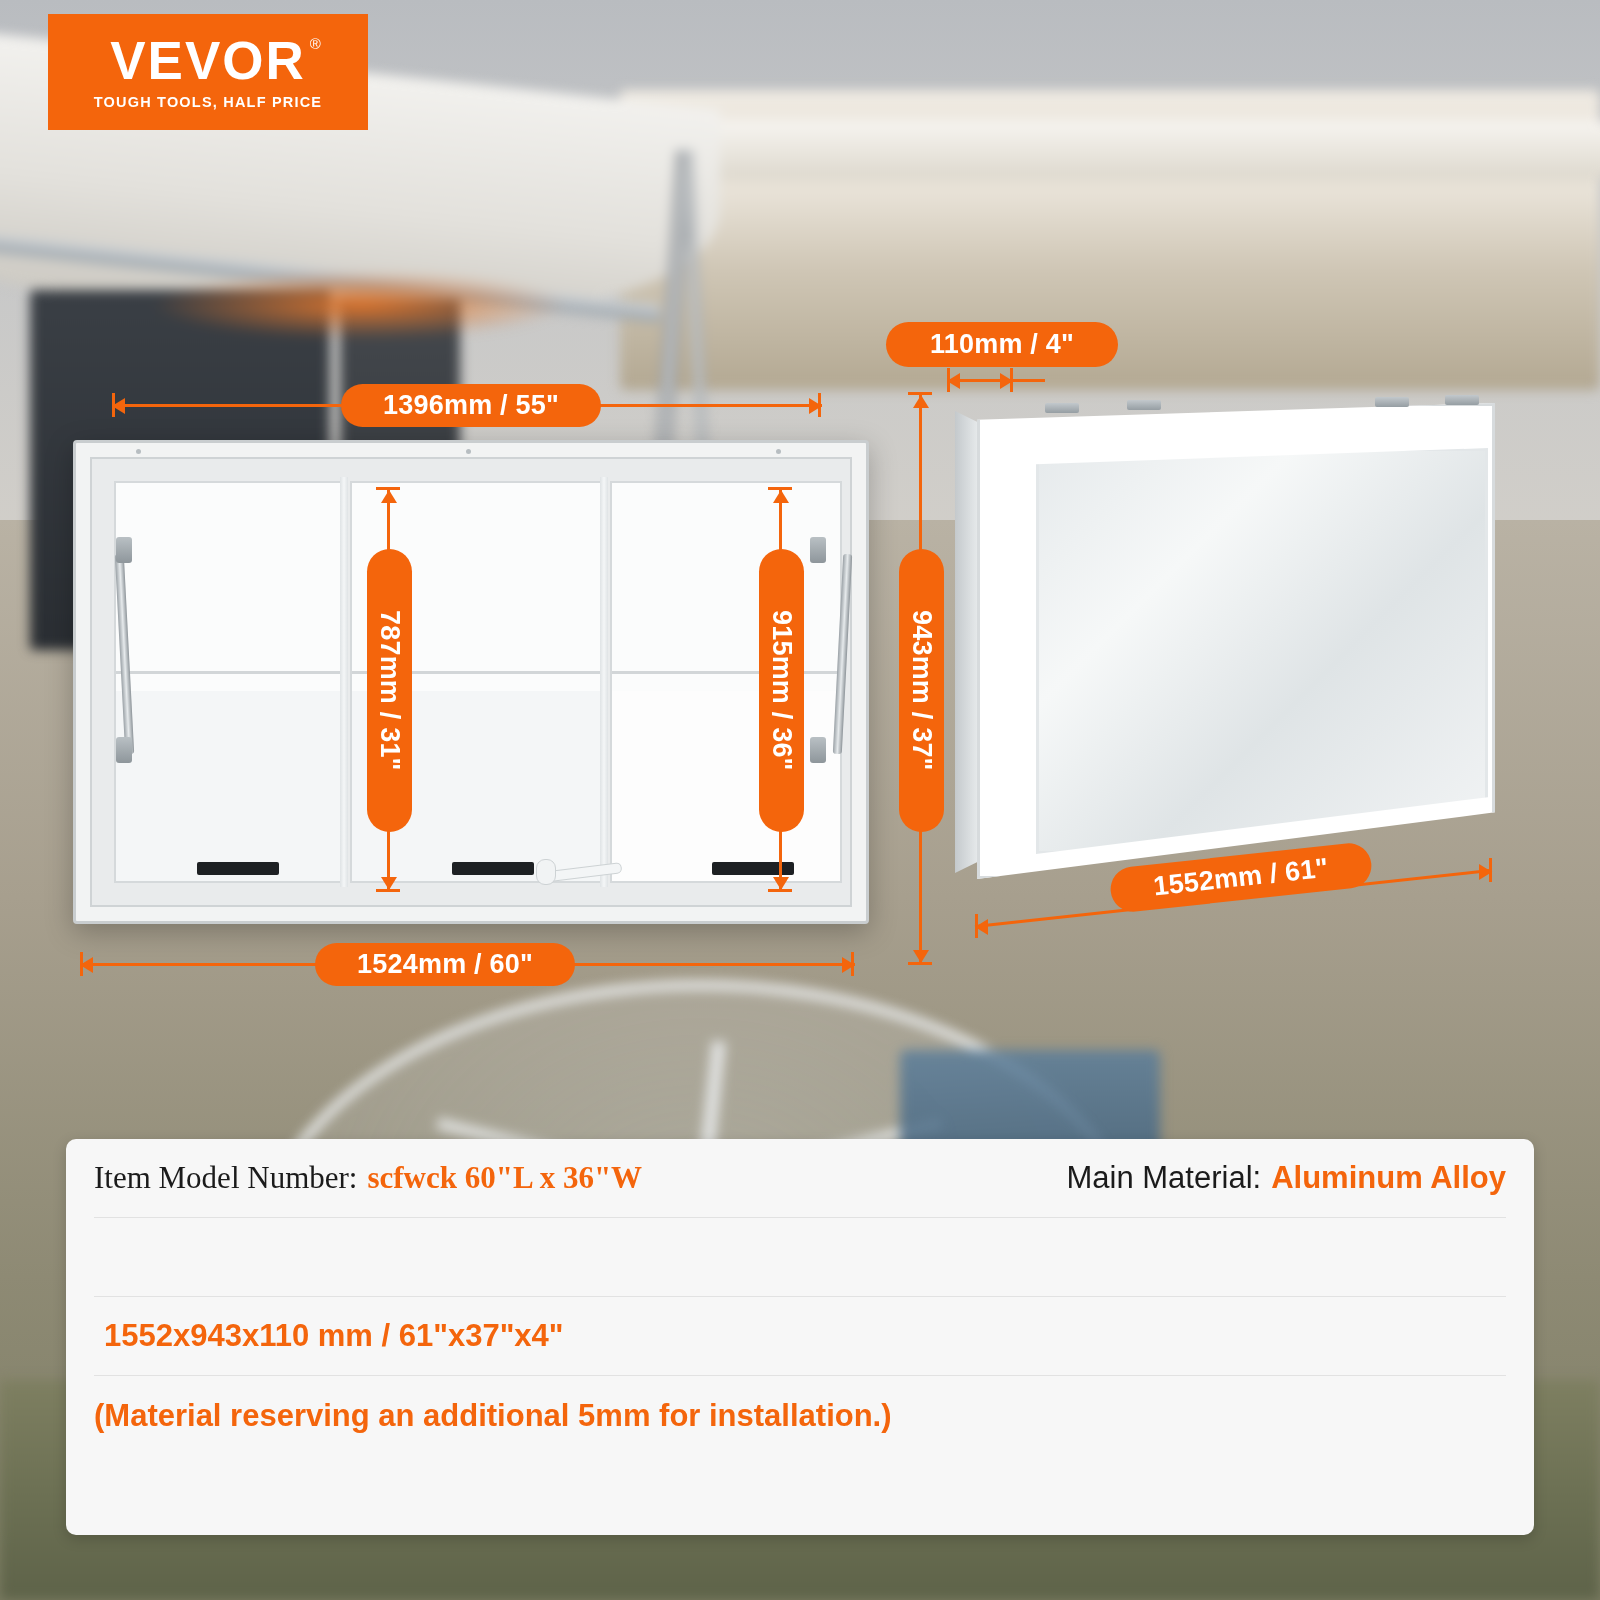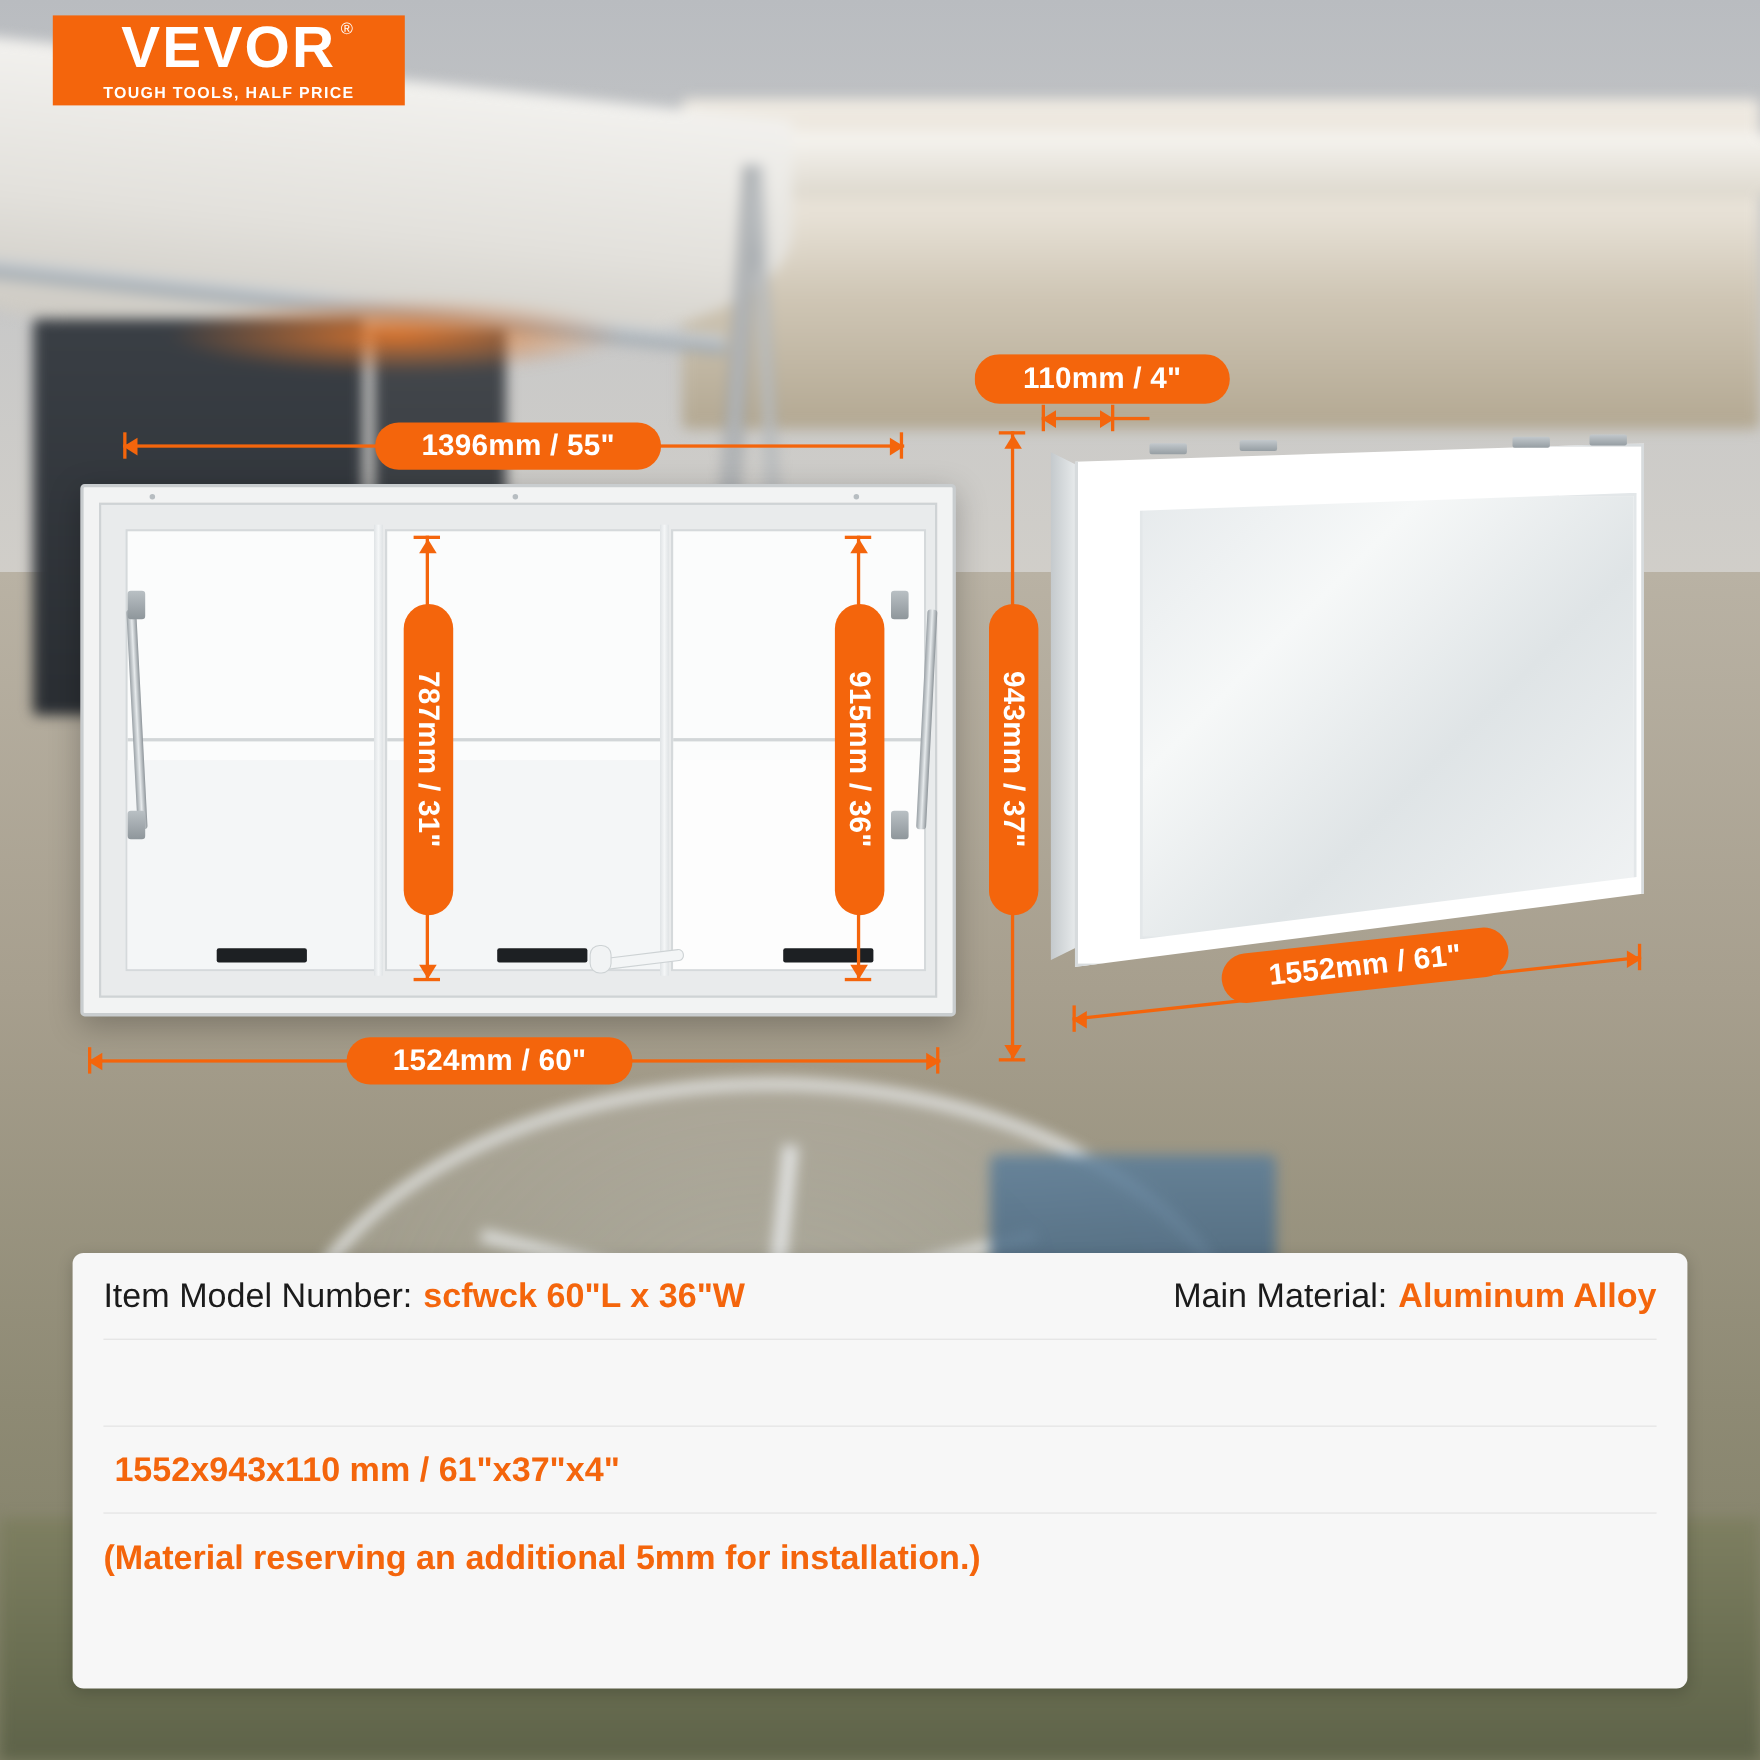--- a/index.html
+++ b/index.html
@@ -44,21 +44,21 @@
   .dish-arm2{position:absolute;left:430px;top:1180px;width:520px;height:12px;
     background:rgba(238,240,242,.75);transform:rotate(-14deg);}
   .dish-arm3{position:absolute;left:430px;top:1180px;width:520px;height:12px;
     background:rgba(238,240,242,.75);transform:rotate(14deg);}
   .blue-thing{position:absolute;left:900px;top:1050px;width:260px;height:140px;
     background:linear-gradient(180deg,#5c7e9a,#415f79);border-radius:6px;opacity:.85;}
   .grass{position:absolute;left:0;top:1380px;width:1600px;height:220px;
     background:linear-gradient(180deg,#7e7f61 0%,#6d7154 50%,#5e6349 100%);}
 
   
-  .logo{position:absolute;left:48px;top:14px;width:320px;height:81px;background:#F4650C;
+  .logo{position:absolute;left:48px;top:14px;width:320px;height:116px;background:#F4650C;
     display:flex;flex-direction:column;align-items:center;justify-content:center;}
   .logo-word{color:#fff;font-size:53px;font-weight:bold;letter-spacing:2px;line-height:1;
     position:relative;}
   .logo-reg{position:absolute;right:-17px;top:2px;font-size:15px;font-weight:normal;}
   .logo-sub{color:#fff;font-size:14.5px;font-weight:bold;letter-spacing:1.2px;margin-top:7px;}
 
   
   .win-left{position:absolute;left:73px;top:440px;width:790px;height:478px;
     background:#f2f3f3;border:3px solid #c9cdcf;border-radius:4px;
     box-shadow:0 8px 28px rgba(0,0,0,.25);}
@@ -272,21 +272,21 @@
   <div class="cap cap-v" style="left:975px;top:914px;"></div>
   <div class="cap cap-v" style="left:1489px;top:858px;"></div>
   <div class="arrow ar-left" style="left:975px;top:919px;"></div>
   <div class="arrow ar-right" style="left:1479px;top:864px;"></div>
   <div class="pill" style="left:1110px;top:855px;width:262px;height:45px;transform:rotate(-6.2deg);">1552mm / 61"</div>
 </div>
 
 <div class="spec">
 
   <div class="spec-row">
-    <div class="spec-col" style="width:56%;">
+    <div class="spec-col" style="width:56%;font-family:Liberation Serif, serif;">
       <span class="lbl">Item Model Number:</span>
       <span class="val">scfwck 60"L x 36"W</span>
     </div>
     <div class="spec-col" style="width:44%;justify-content:flex-end;">
       <span class="lbl">Main Material:</span>
       <span class="val">Aluminum Alloy</span>
     </div>
   </div>
 
   <div class="spec-row">

